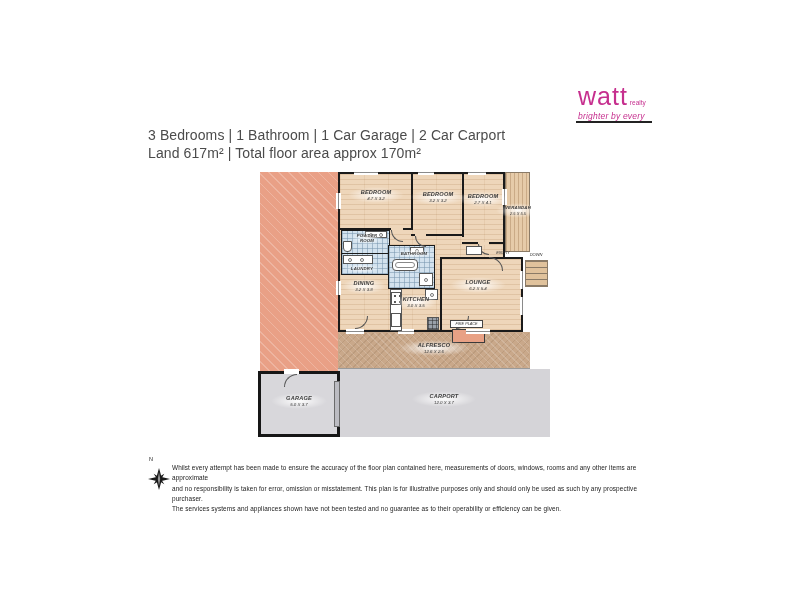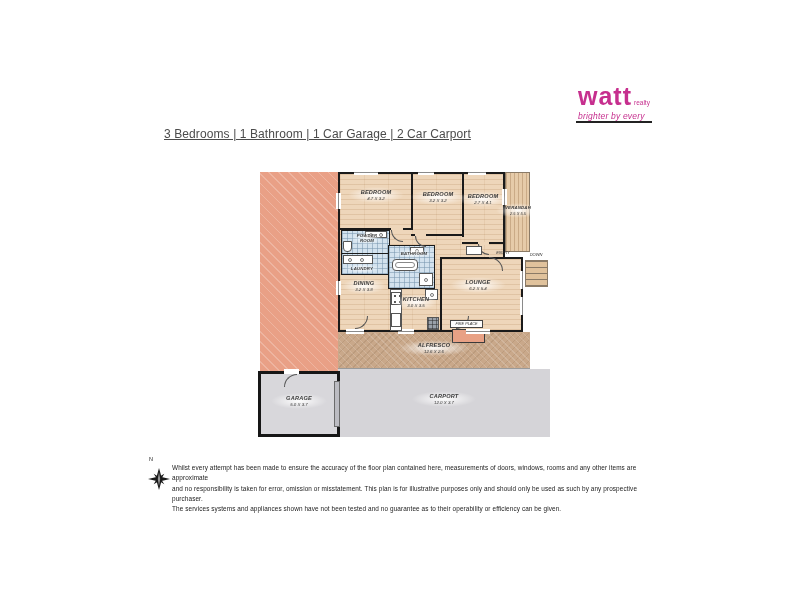--- a/index.html
+++ b/index.html
@@ -1,25 +1,25 @@
 <!DOCTYPE html>
 <html><head>
 <meta charset="utf-8">
 <style>
   html,body{margin:0;padding:0;background:#fff;}
   #stage{position:relative;width:800px;height:600px;background:#ffffff;overflow:hidden;
          font-family:"Liberation Sans","DejaVu Sans",sans-serif;}
 
   
   .logo{position:absolute;left:578px;top:84px;color:#c62f8e;line-height:1;}
-  .logo .watt{font-size:25px;font-weight:700;letter-spacing:1px;}
+  .logo .watt{font-size:25px;font-weight:400;letter-spacing:1px;}
   .logo .realty{font-size:6.5px;font-weight:400;margin-left:2px;}
   .logo .tag{font-size:8.5px;font-style:italic;margin-top:3px;letter-spacing:0.2px;}
   .logo-rule{position:absolute;left:576px;top:121px;width:76px;height:2px;background:#222;}
-  .summary{position:absolute;left:164px;color:#4b4b4b;font-size:12px;letter-spacing:0.1px;text-decoration:underline;}
+  .summary{position:absolute;left:148px;color:#4b4b4b;font-size:14px;letter-spacing:0.1px;}
   .summary.l1{top:127px;} .summary.l2{top:145px;}
 
   
   #plan{position:absolute;left:258px;top:165px;width:292px;height:275px;}
   #plan *{box-sizing:border-box;}
 
   .yard{position:absolute;left:2px;top:7px;width:78px;height:200px;z-index:1;
         background:#e9a086;
         background-image:repeating-linear-gradient(45deg,rgba(255,255,255,.22) 0 1px,transparent 1px 7px);}
   .house{position:absolute;left:80px;top:7px;width:167px;height:160px;z-index:2;
@@ -95,20 +95,21 @@
 
 <div id="stage">
 
   <div class="logo">
     <div><span class="watt">watt</span><span class="realty">realty</span></div>
     <div class="tag">brighter by every</div>
   </div>
   <div class="logo-rule"></div>
 
   <div class="summary l1">3 Bedrooms  |  1 Bathroom  |  1 Car Garage |  2 Car Carport</div>
+  <div class="summary l2">Land 617m²  |  Total floor area approx 170m²</div>
 
   <div id="plan">
 
     <div class="yard"></div>
     <div class="carport"></div>
     <div class="alfresco"></div>
     <div class="verandah"></div>
     <div class="steps"></div>
     <div class="house"></div>
     <div class="lounge"></div>

